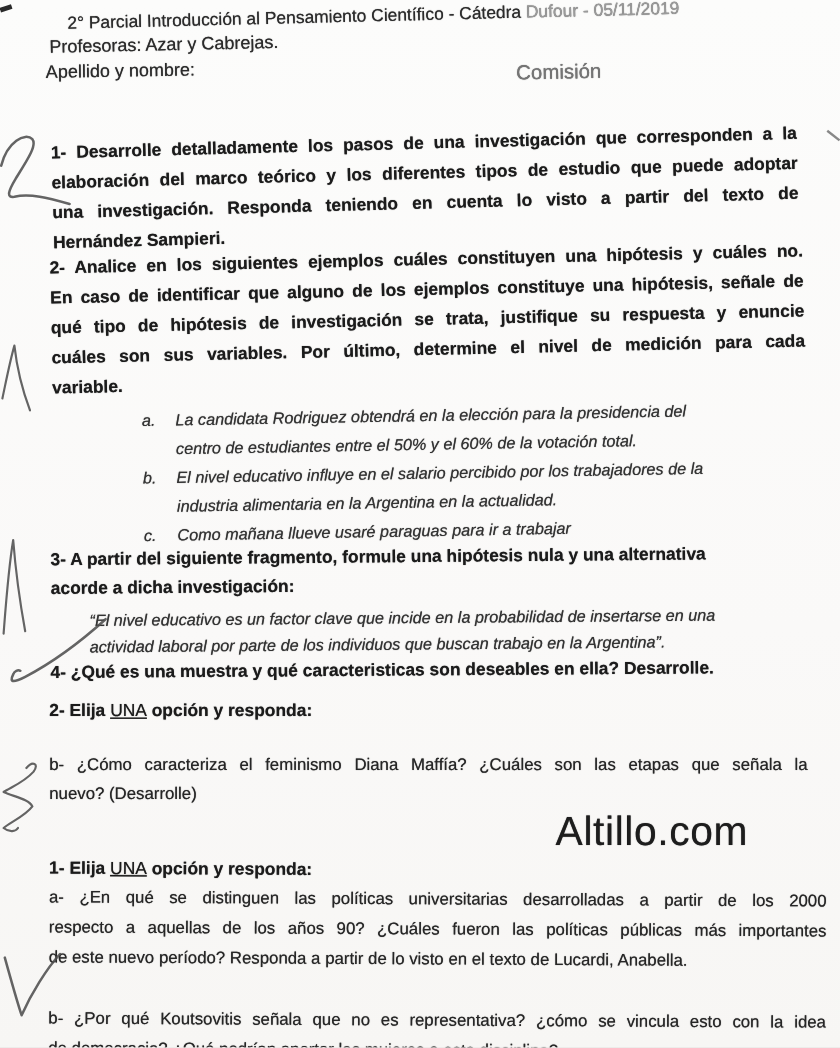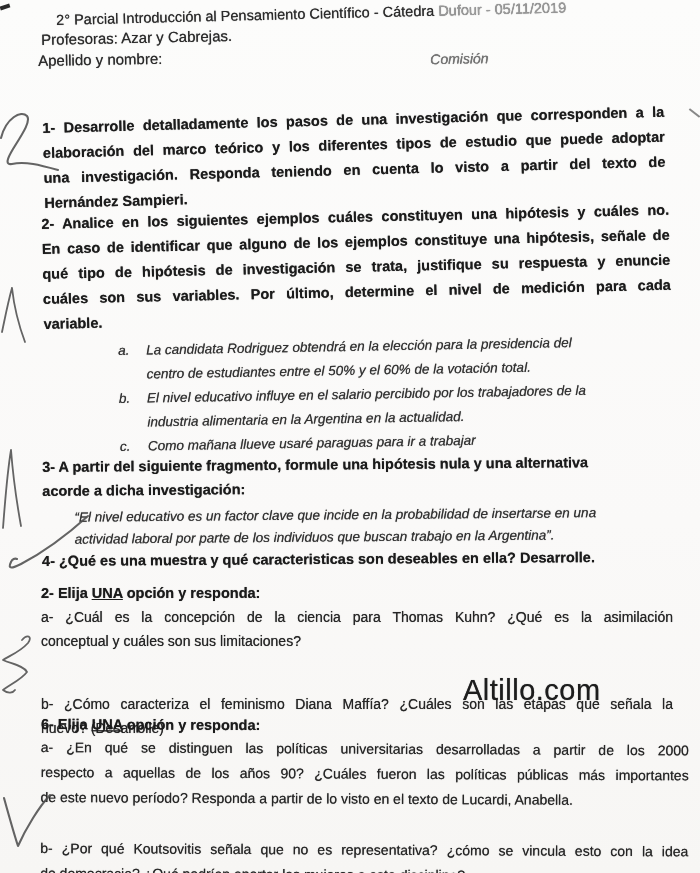--- a/index.html
+++ b/index.html
@@ -14,34 +14,34 @@
   }
   .blk{position:absolute;transform-origin:left top;}
   .line{white-space:nowrap;}
   .jline{text-align:justify;text-align-last:justify;white-space:normal;}
   .soft{text-shadow:0 0 0.7px rgba(30,30,30,0.8);}
   .hdr{font-size:14.5px;color:#2b2b2b;}
   .hdr .l1{margin-left:18px;transform:rotate(-1.4deg);transform-origin:left top;}
   .hdr .l2{margin-left:3px;margin-top:3px;transform:rotate(-1.2deg);transform-origin:left top;font-size:15px;}
   .hdr .l3{margin-left:0;margin-top:4px;position:relative;transform:rotate(-1.0deg);transform-origin:left top;font-size:15px;}
   .faint{color:#9b9b9b;}
-  .commission{position:absolute;left:392px;top:6px;color:#757575;font-size:14px;font-style:italic;}
+  .commission{position:absolute;left:392px;top:6px;color:#757575;font-size:17px;}
   .stem{font-weight:bold;color:#1b1b1b;font-size:14.5px;}
   .reg{font-weight:normal;color:#262626;font-size:14px;}
   .ital{font-style:italic;color:#333;font-size:13.5px;}
   .lh25 > div{line-height:25px;}
   .lh24 > div{line-height:24px;}
   .lh22 > div{line-height:22px;}
-  .una{font-weight:bold;text-decoration:underline;}
+  .una{font-weight:normal;text-decoration:underline;}
   .exrow{display:flex;line-height:24px;}
   .exmark{width:28px;flex:0 0 28px;}
   .extext{flex:1;}
   .watermark{
     position:absolute;left:463px;top:674px;
-    font-size:29px;color:#1d1d1d;letter-spacing:0.5px;
+    font-size:34px;color:#1d1d1d;letter-spacing:0.5px;
     font-weight:400;
   }
   svg.mark{position:absolute;overflow:visible;}
   svg.mark path{fill:none;stroke:#4f4f4f;stroke-width:2.1;stroke-linecap:round;stroke-linejoin:round;opacity:0.88;}
   .speck{position:absolute;background:#2a2a2a;}
 </style>
 </head>
 <body>
 
 <div class="page">
@@ -110,35 +110,31 @@
   </div>
 
   <div class="blk stem soft" style="left:42px;top:553px;width:640px;transform:rotate(-0.4deg);">
     <div class="line">4- ¿Qué es una muestra y qué caracteristicas son deseables en ella? Desarrolle.</div>
   </div>
 
   <div class="blk soft" style="left:41px;top:585px;width:632px;">
     <div class="stem line">
       <span>2- Elija </span><span class="una">UNA</span><span> opción y responda:</span>
     </div>
-    <div class="reg lh24" style="margin-top:4px;">
-      <div class="jline">a- ¿Cuál es la concepción de la ciencia para Thomas Kuhn? ¿Qué es la asimilación</div>
-      <div class="line">conceptual y cuáles son sus limitaciones?</div>
-    </div>
-    <div class="reg lh24" style="margin-top:39px;">
+    <div class="reg lh24" style="margin-top:24px;">
       <div class="jline">b- ¿Cómo caracteriza el feminismo Diana Maffía? ¿Cuáles son las etapas que señala la</div>
       <div class="line">nuevo? (Desarrolle)</div>
     </div>
   </div>
 
   <div class="watermark soft">Altillo.com</div>
 
   <div class="blk soft" style="left:41px;top:716px;width:648px;transform:rotate(0.3deg);">
     <div class="stem line">
-      <span>6- Elija </span><span class="una">UNA</span><span> opción y responda:</span>
+      <span>1- Elija </span><span class="una">UNA</span><span> opción y responda:</span>
     </div>
     <div class="reg lh25" style="margin-top:3px;">
       <div class="jline">a- ¿En qué se distinguen las políticas universitarias desarrolladas a partir de los 2000</div>
       <div class="jline">respecto a aquellas de los años 90? ¿Cuáles fueron las políticas públicas más importantes</div>
       <div class="line">de este nuevo período? Responda a partir de lo visto en el texto de Lucardi, Anabella.</div>
     </div>
     <div class="reg lh25" style="margin-top:26px;">
       <div class="jline">b- ¿Por qué Koutsovitis señala que no es representativa? ¿cómo se vincula esto con la idea</div>
       <div class="line">de democracia? ¿Qué podrían aportar las mujeres a esta disciplina?</div>
     </div>

